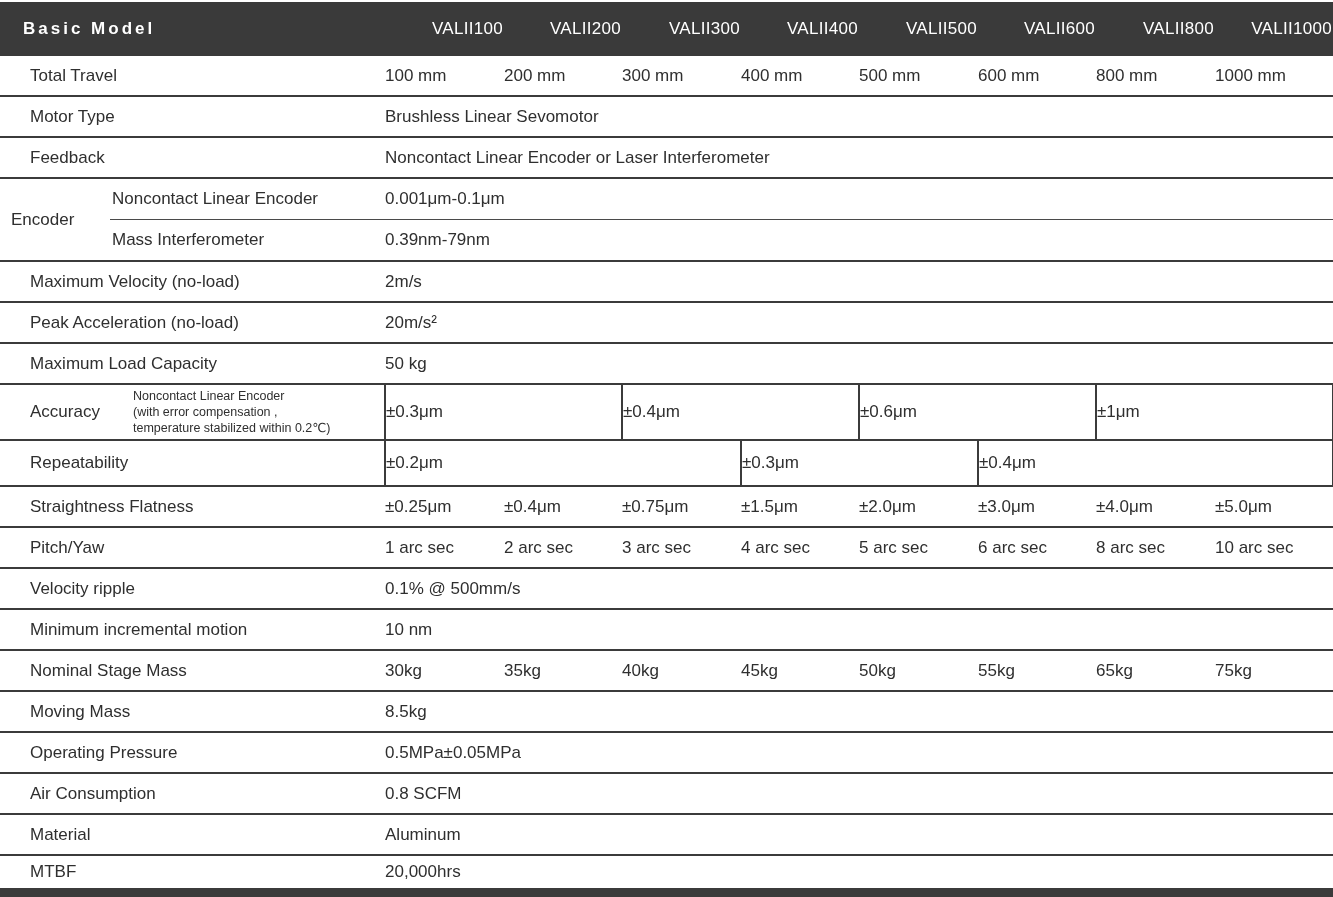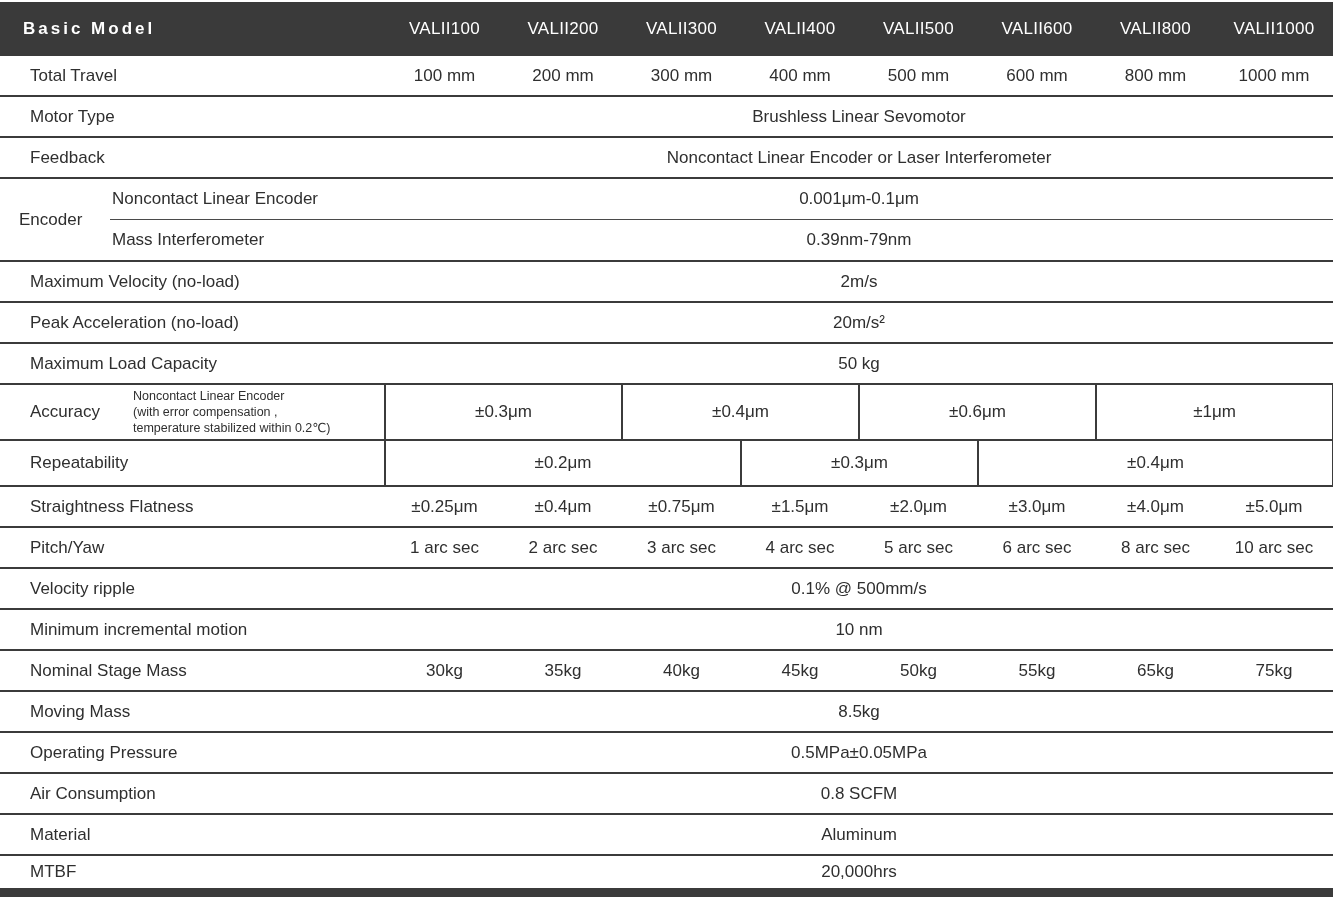--- a/index.html
+++ b/index.html
@@ -26,44 +26,44 @@
     font-size: 17px;
     vertical-align: middle;
   }
   th.h-label {
     text-align: left;
     padding-left: 23px;
     font-weight: bold;
     letter-spacing: 3px;
   }
   th.h-model {
-    text-align: center;
+    text-align: right;
     font-weight: normal;
     letter-spacing: 0.3px;
   }
   
   tbody td {
     color: #2f2f2f;
     font-size: 17px;
     border-bottom: 2px solid #3b3b3b;
     vertical-align: middle;
     height: 39px;
     padding: 0;
   }
   td.lbl {
     text-align: left;
     padding-left: 30px;
   }
   td.val {
-    text-align: center;
+    text-align: left;
   }
   
   td.enc-main {
     text-align: left;
-    padding-left: 19px;
+    padding-left: 11px;
   }
   td.enc-sub {
     text-align: left;
     padding-left: 2px;
   }
   tr.enc-first td.enc-sub,
   tr.enc-first td.val {
     border-bottom: 1px solid #4a4a4a;
   }
   tr.enc-row td { height: 40px; }

